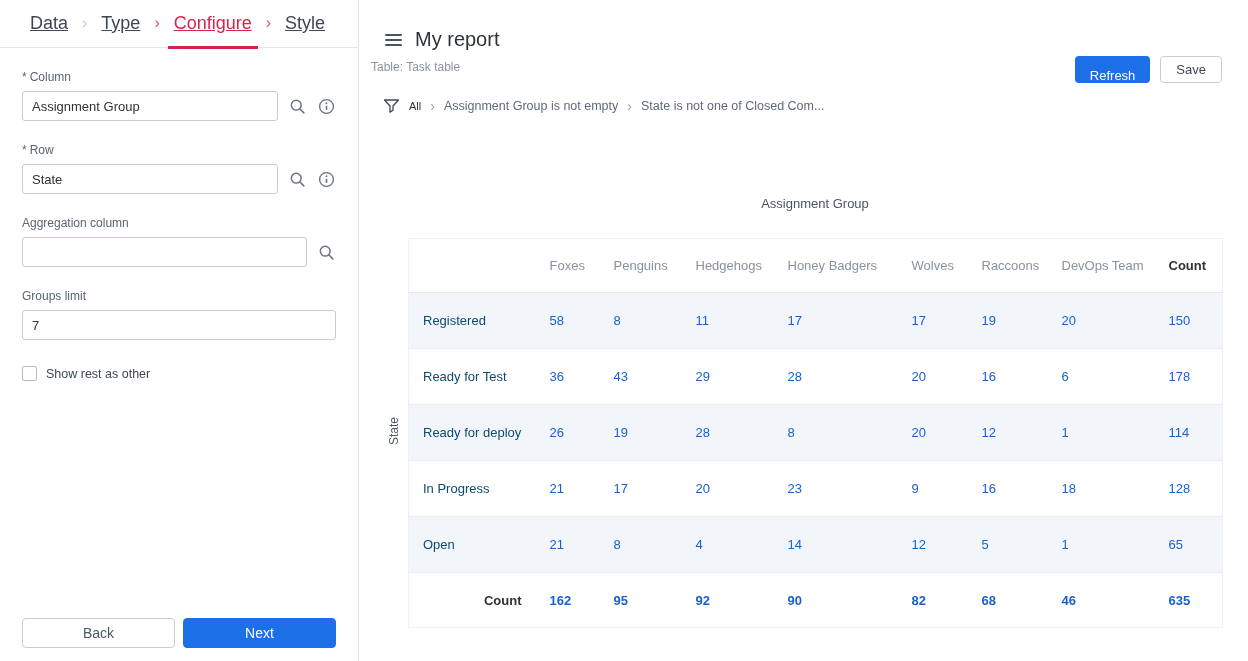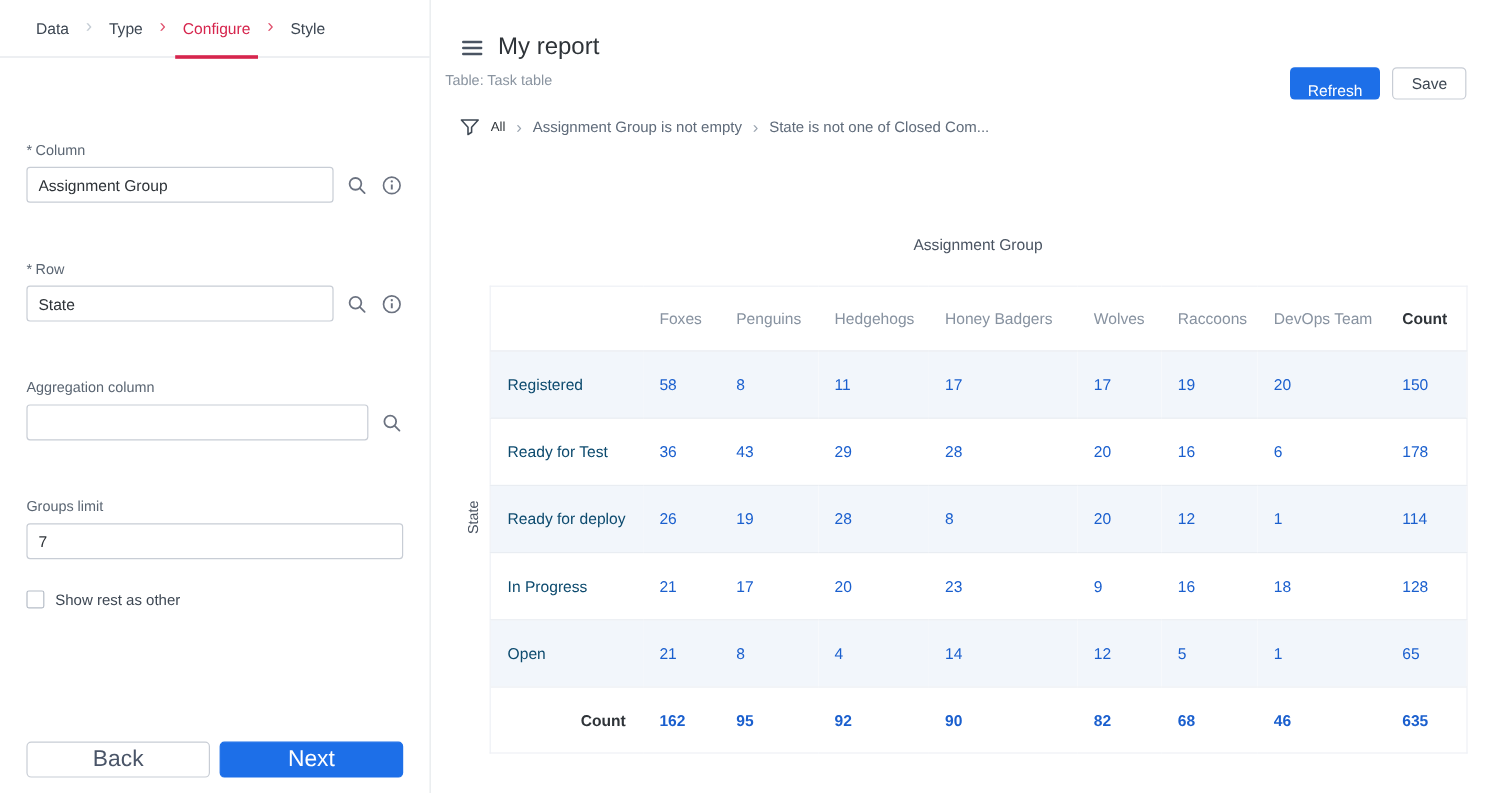--- a/index.html
+++ b/index.html
@@ -3,41 +3,41 @@
 <meta charset="utf-8">
 <style>
   * { margin:0; padding:0; box-sizing:border-box; }
   html,body { width:1248px; height:661px; }
   body { font-family:"Liberation Sans", sans-serif; background:#ffffff; overflow:hidden; }
   .app { display:flex; width:100%; height:100%; }
 
   
   .sidebar { width:359px; height:100%; border-right:1px solid #e2e5e9; position:relative; flex-shrink:0; background:#fff; }
   .steps { height:48px; border-bottom:1px solid #e2e5e9; display:flex; align-items:center; padding-left:30px; gap:14px; }
-  .step { font-size:13px; color:#3d4753; height:48px; display:flex; align-items:center; position:relative; cursor:pointer; }
+  .step { font-size:18px; color:#3d4753; height:48px; display:flex; align-items:center; position:relative; cursor:pointer;text-decoration:underline; }
   .step.active { color:#d6254d; }
   .step.active::after { content:""; position:absolute; left:-6px; right:-6px; bottom:-1px; height:3px; background:#d6254d; }
   .step-chevron { font-size:16px; line-height:1; margin-top:-2px; user-select:none; }
   .sc-gray { color:#c4ccd4; }
   .sc-red  { color:#e0526e; }
 
   .form { padding:22px 22px 0; }
-  .field { margin-bottom:22px;margin-top:48px; }
+  .field { margin-bottom:22px; }
   .field-label { font-size:12px; color:#5a6572; margin-bottom:7px; }
   .req { margin-right:3px; }
   .input-row { display:flex; align-items:center; gap:9px; }
   input.text { flex:1; min-width:0; height:30px; border:1px solid #c8cdd5; border-radius:3px; padding:0 9px; font-size:13px; color:#2e3338; font-family:inherit; outline:none; background:#fff; }
   .icon-btn { width:20px; height:20px; display:flex; align-items:center; justify-content:center; background:none; border:none; padding:0; cursor:pointer; flex-shrink:0; }
   .select { height:30px; border:1px solid #c8cdd5; border-radius:3px; padding:0 10px; display:flex; align-items:center; justify-content:space-between; font-size:13px; color:#2e3338; cursor:pointer; background:#fff; }
   .checkbox-row { display:flex; align-items:center; gap:9px; margin-top:26px; }
   .checkbox { appearance:none; -webkit-appearance:none; width:15px; height:15px; border:1px solid #b6bdc7; border-radius:2px; background:#fff; cursor:pointer; margin:0; flex-shrink:0; }
   .checkbox-label { font-size:12.5px; color:#3d4753; }
 
   .sidebar-footer { position:absolute; bottom:13px; left:22px; right:22px; display:flex; gap:8px; }
-  .btn { height:30px; border-radius:4px; font-size:19px; cursor:pointer; font-family:inherit; }
+  .btn { height:30px; border-radius:4px; font-size:14px; cursor:pointer; font-family:inherit; }
   .btn-back { flex:1; background:#fff; border:1px solid #c8cdd5; color:#4a5568; }
   .btn-next { flex:1; background:#1d6fe8; border:1px solid #1d6fe8; color:#fff; font-weight:500; }
 
   
   .main { flex:1; position:relative; padding:28px 0 0 12px; background:#fff; }
   .main-header { display:flex; align-items:center; gap:11px; margin-left:12px; }
   .hamburger-btn { background:none; border:none; cursor:pointer; padding:2px; display:flex; flex-direction:column; gap:3px; }
   .hamburger-btn i { display:block; width:17px; height:2px; background:#4a5462; border-radius:1px; }
   .page-title { font-size:20px; font-weight:400; color:#2e3338; }
   .table-label { margin-top:9px; font-size:12px; color:#8a94a0; }

